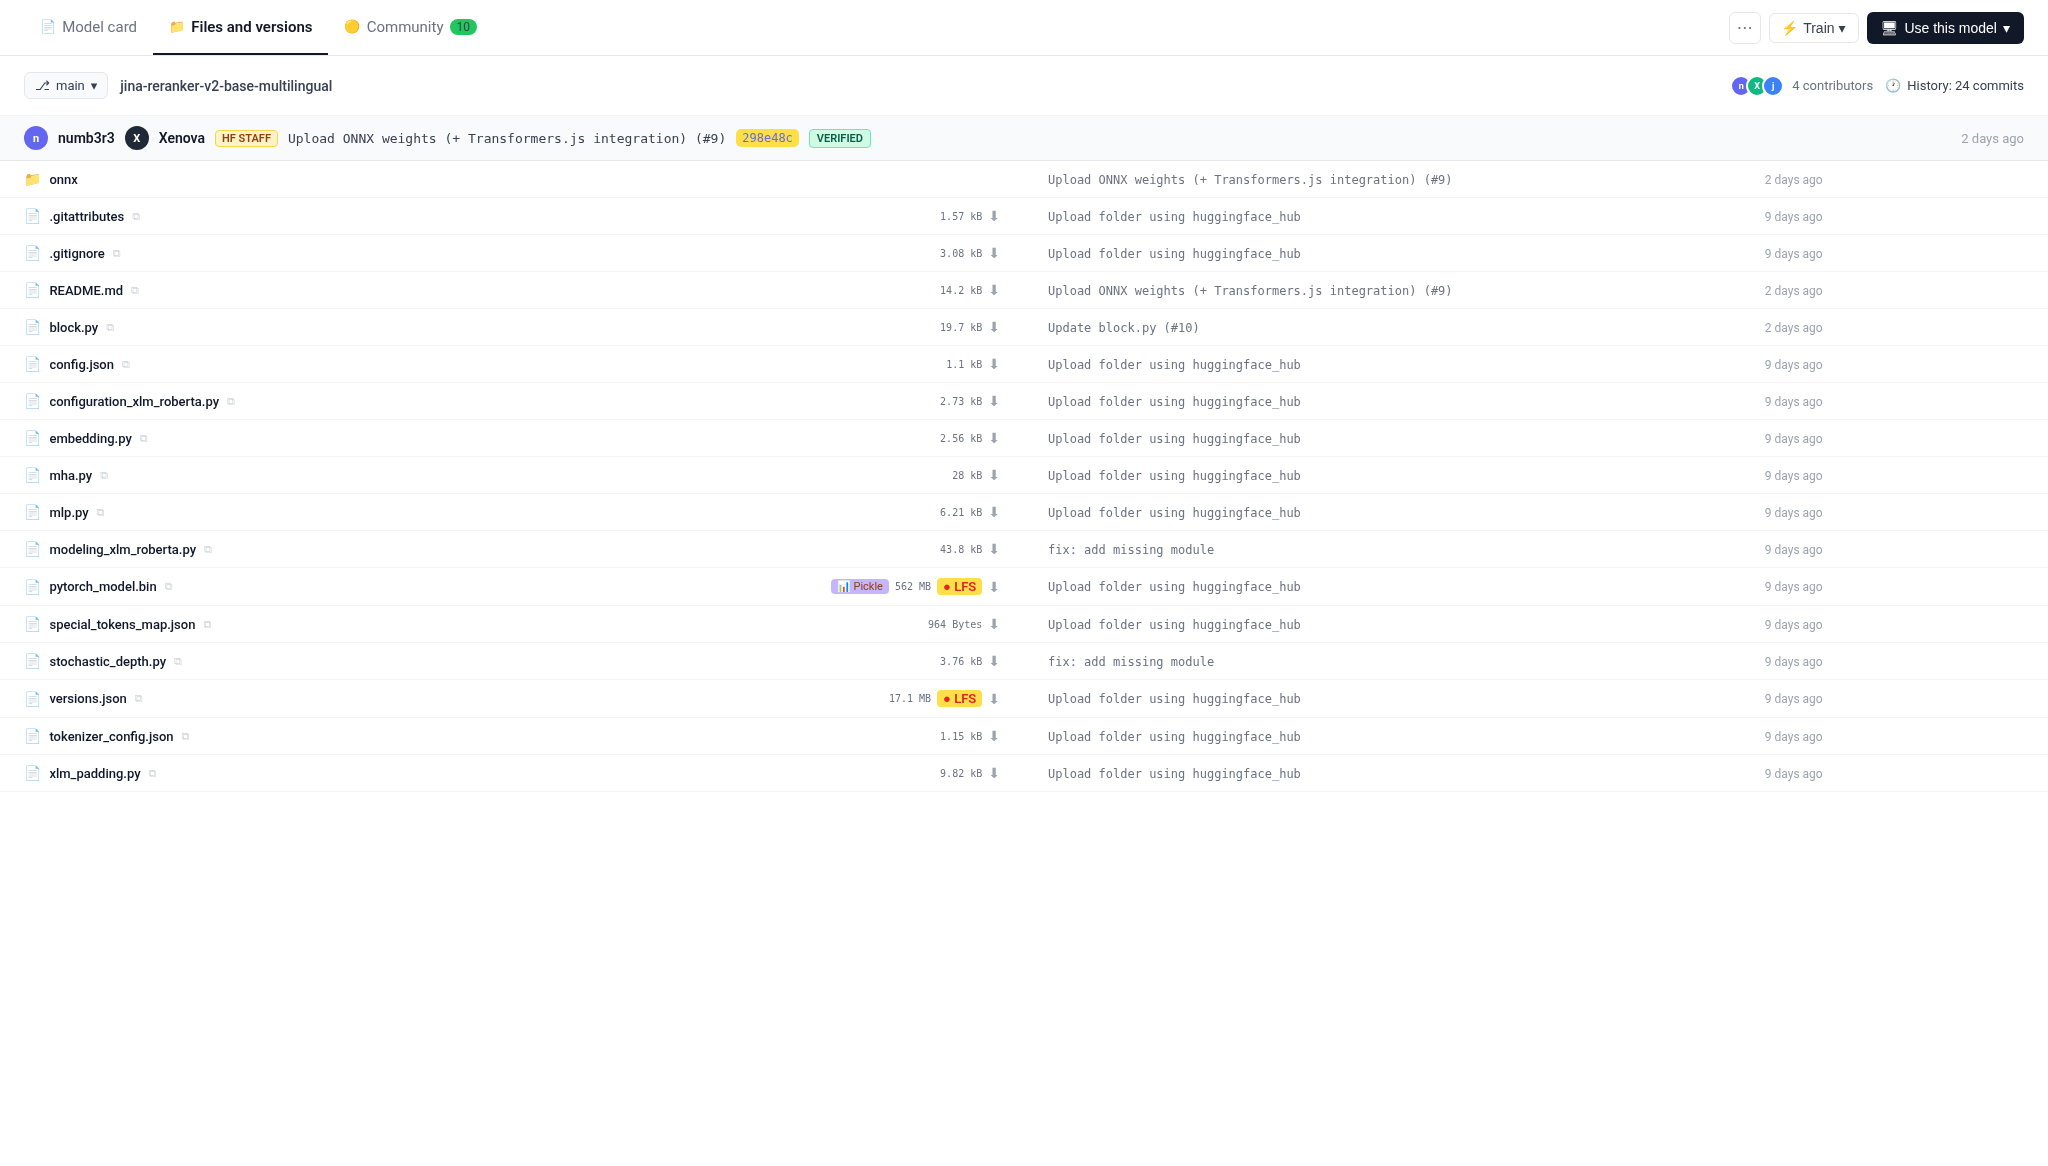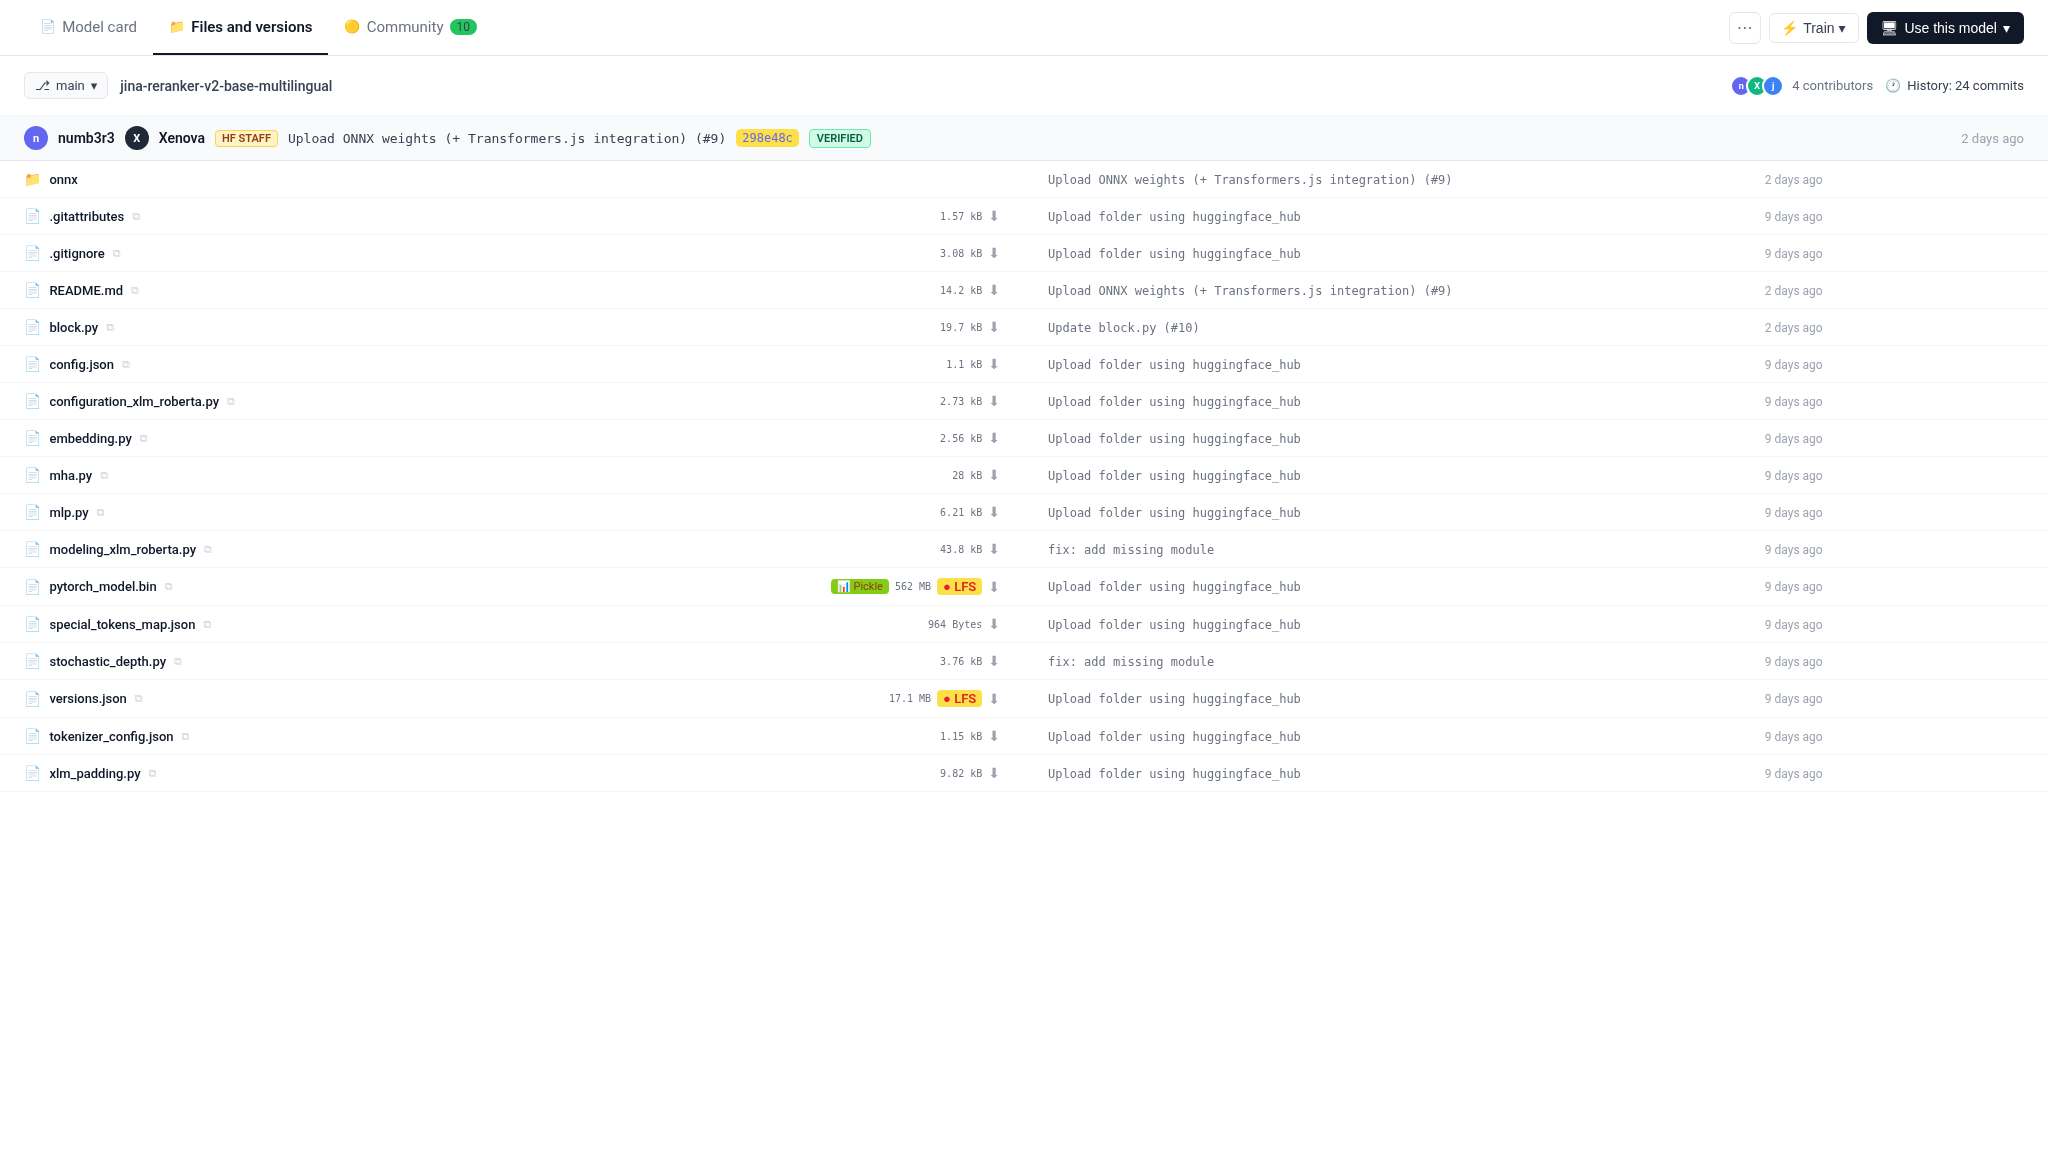--- a/index.html
+++ b/index.html
@@ -279,21 +279,21 @@
       color: #dc2626;
       border-radius: 4px;
       padding: 1px 6px;
       font-size: 13px;
       font-weight: 600;
     }
     .pickle-badge {
       display: flex;
       align-items: center;
       gap: 3px;
-      background: #84cc16;
+      background: #c4b5fd;
       color: #92400e;
       border-radius: 4px;
       padding: 1px 6px;
       font-size: 11px;
     }
     .file-commit-msg {
       font-family: 'SFMono-Regular', Consolas, monospace;
       font-size: 12px;
       color: #6b7280;
     }

